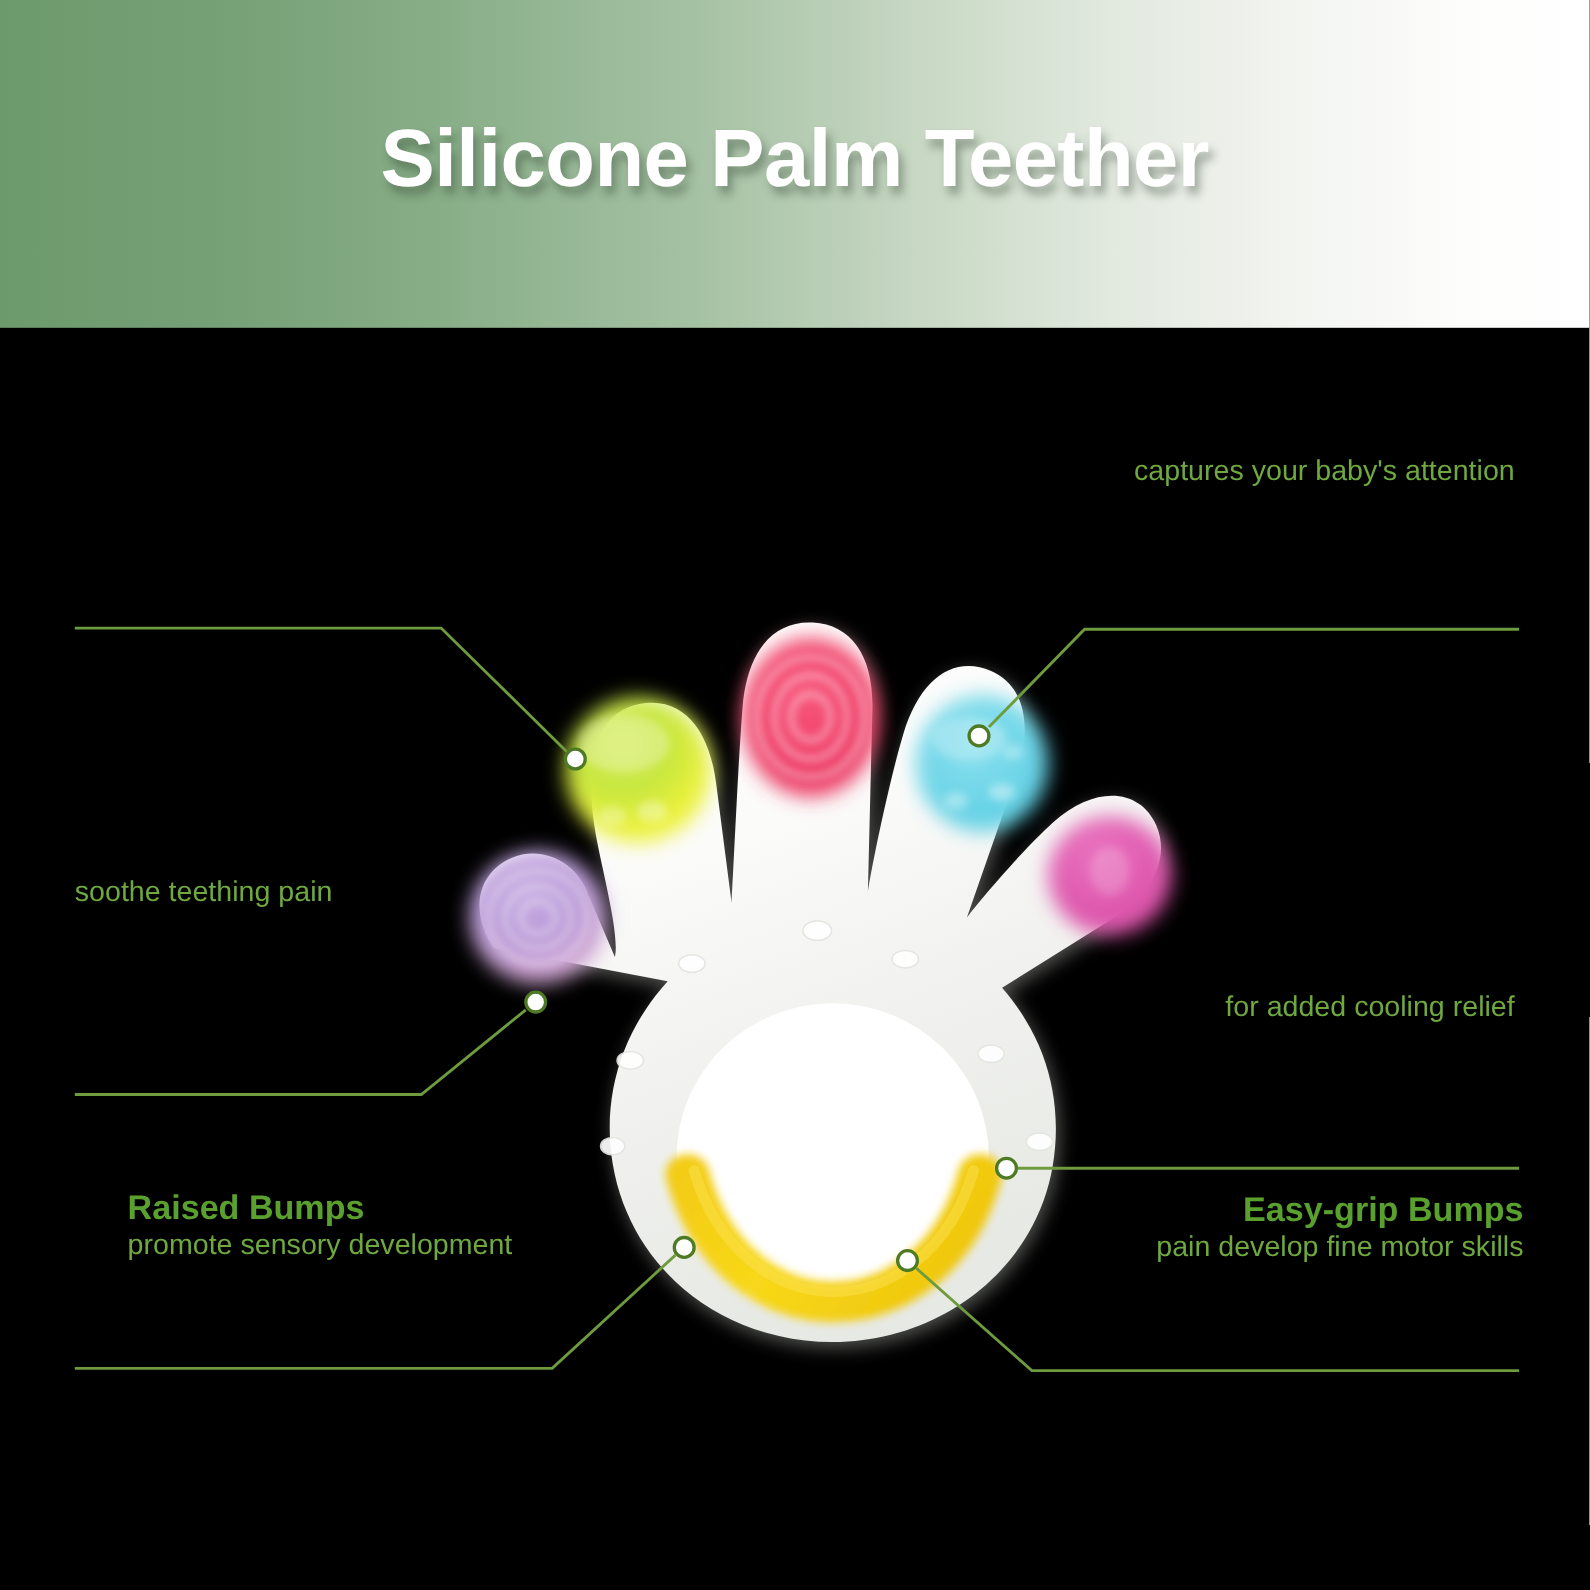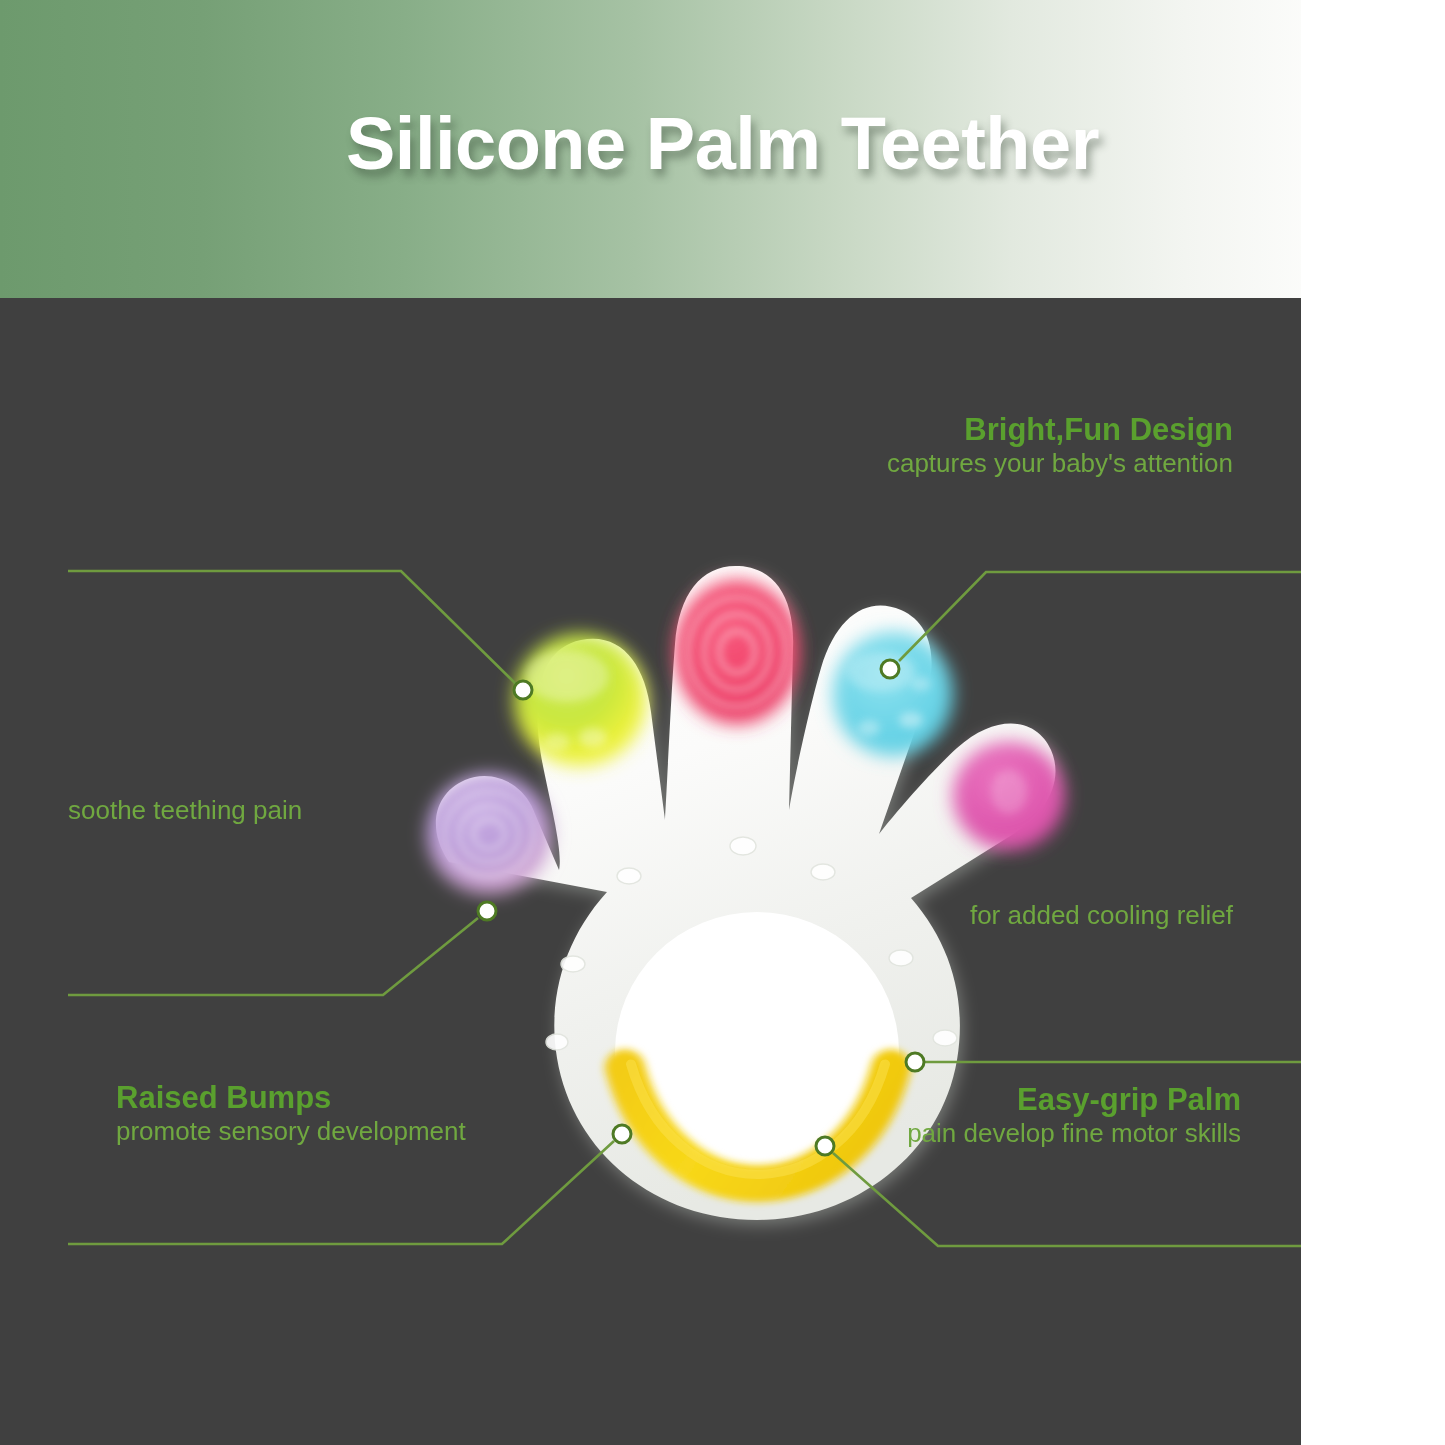--- a/index.html
+++ b/index.html
@@ -8,23 +8,23 @@
     background: #ffffff;
   }
   body {
     width: 1445px;
     height: 1445px;
     font-family: "Liberation Sans", sans-serif;
     overflow: hidden;
   }
   #page {
     position: relative;
-    width: 1301px;
+    width: 1445px;
     height: 1445px;
-    background: #404040;
+    background: #000000;
     overflow: hidden;
   }
 
   
   #header-banner {
     position: absolute;
     left: 0; top: 0;
     width: 1445px;
     height: 298px;
     background: linear-gradient(to right,
@@ -272,26 +272,25 @@
   <div class="callout left" id="callout-massaging">
     <span class="desc">soothe teething pain</span>
   </div>
 
   <div class="callout left" id="callout-bumps">
     <span class="title">Raised Bumps</span>
     <span class="desc">promote sensory development</span>
   </div>
 
   <div class="callout right" id="callout-bright">
-    <span class="title">Bright,Fun Design</span>
     <span class="desc">captures your baby's attention</span>
   </div>
 
   <div class="callout right" id="callout-fridge">
     <span class="desc">for added cooling relief</span>
   </div>
 
   <div class="callout right" id="callout-easygrip">
-    <span class="title">Easy-grip Palm</span>
+    <span class="title">Easy-grip Bumps</span>
     <span class="desc">pain develop fine motor skills</span>
   </div>
 
 </div>
 
 </body></html>

